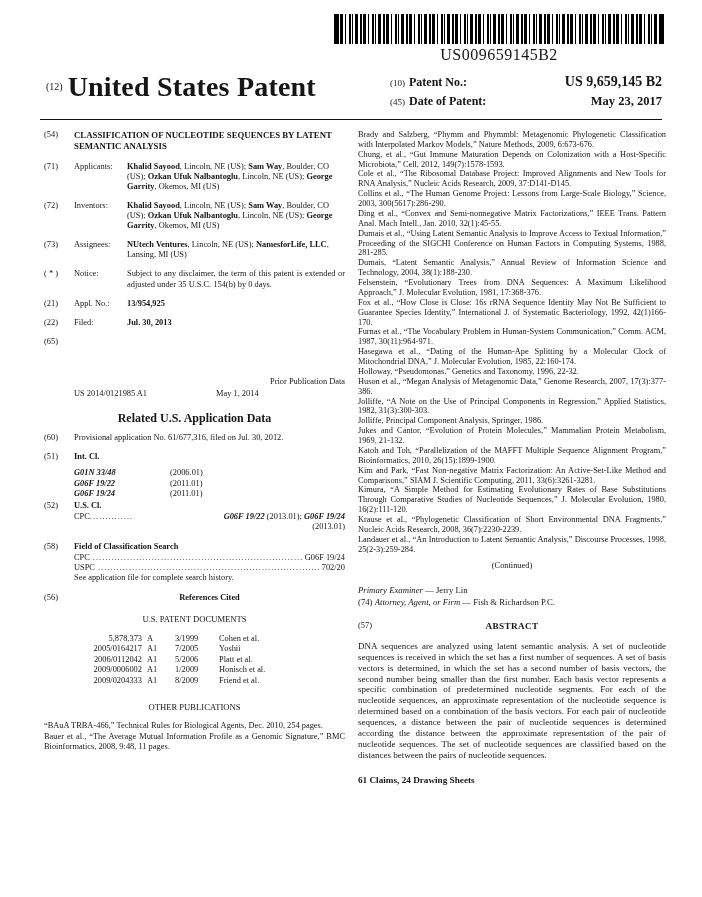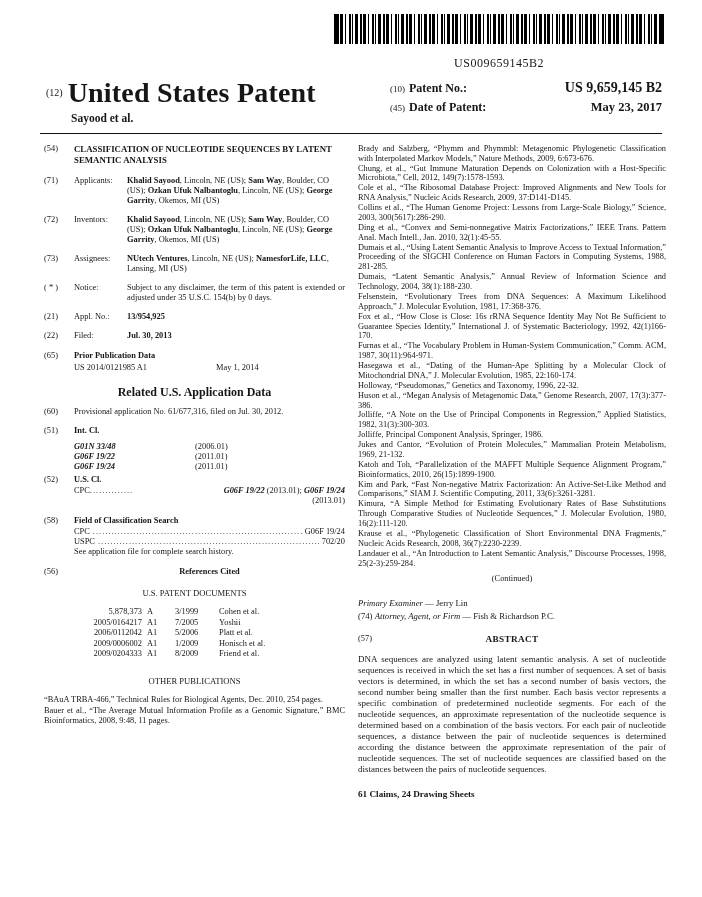--- a/index.html
+++ b/index.html
@@ -14,21 +14,21 @@
   
   .barcode-wrap{width:330px;margin:14px 38px 0 auto;text-align:center;}
   .barcode{
     height:30px;
     background:repeating-linear-gradient(90deg,
       #000 0 2px,#fff 2px 3px,#000 3px 6px,#fff 6px 8px,
       #000 8px 9px,#fff 9px 12px,#000 12px 14px,#fff 14px 15px,
       #000 15px 16px,#fff 16px 18px,#000 18px 21px,#fff 21px 23px);
     border-left:3px solid #000;border-right:3px solid #000;
   }
-  .barcode-text{font-size:12px;margin-top:12px;letter-spacing:.5px;text-align:center;}
+  .barcode-text{font-size:16px;margin-top:1px;letter-spacing:.5px;text-align:center;}
 
   
   .header{display:flex;padding:6px 40px 0 46px;align-items:flex-start;}
   .header-left{flex:1;}
   .kind-line{display:flex;align-items:center;}
   .kind-num{font-size:10px;margin-right:5px;}
   .patent-title{font-size:28px;font-weight:700;letter-spacing:.2px;}
   .inventor-line{font-size:11.5px;font-weight:700;margin:2px 0 0 25px;}
   .header-right{width:272px;margin-top:4px;}
   .hr-row{display:flex;align-items:baseline;margin-bottom:3px;}
@@ -51,21 +51,21 @@
   .title-54{font-weight:700;font-size:8.8px;line-height:1.3;}
 
   .center-head{text-align:center;font-weight:700;margin:12px 0 8px 0;font-size:12px;}
   .center-caps{text-align:center;margin:11px 0 9px 0;font-size:8.6px;font-family:Liberation Serif, serif;}
 
   .pubdata{display:flex;margin:1px 0 0 30px;}
   .pubdata .pno{width:120px;}
   .pubdata .pdate{margin-left:22px;}
 
   .intcl-entry{display:flex;margin-left:30px;}
-  .icode{width:121px;font-weight:700;font-style:italic;}
+  .icode{width:96px;font-weight:700;font-style:italic;}
 
   .cpcline{display:flex;margin-left:30px;}
   .dots{width:44px;overflow:hidden;white-space:nowrap;flex:none;}
   .dots::after{content:"..............................";letter-spacing:1px;}
   .leader{flex:1;overflow:hidden;white-space:nowrap;margin:0 3px;}
   .leader::after{content:"........................................................................................................";letter-spacing:1px;}
   .cpcval{flex:1;text-align:right;}
   .rightline{text-align:right;margin-left:30px;}
 
   .ustable{margin:8px 0 0 14px;}
@@ -95,21 +95,20 @@
     <div class="barcode"></div>
     <div class="barcode-text">US009659145B2</div>
   </div>
 
   <div class="header">
     <div class="header-left">
       <div class="kind-line">
         <span class="kind-num">(12)</span>
         <span class="patent-title">United States Patent</span>
       </div>
-      <div class="inventor-line">Sayood et al.</div>
     </div>
     <div class="header-right">
       <div class="hr-row">
         <span class="h-num">(10)</span>
         <span class="h-label">Patent No.:</span>
         <span class="h-value">US 9,659,145 B2</span>
       </div>
       <div class="hr-row">
         <span class="h-num">(45)</span>
         <span class="h-label">Date of Patent:</span>
@@ -160,21 +159,21 @@
       </div>
 
       <div class="sec">
         <span class="num">(22)</span>
         <span class="lab">Filed:</span>
         <span class="val noj b">Jul. 30, 2013</span>
       </div>
 
       <div class="sec" style="margin-bottom:2px;">
         <span class="num">(65)</span>
-        <span class="val noj" style="text-align:left;font-weight:700;">Prior Publication Data</span>
+        <span class="val noj" style="text-align:right;font-weight:400;margin-top:40px;">Prior Publication Data</span>
       </div>
       <div class="pubdata" style="margin-bottom:10px;">
         <span class="pno">US 2014/0121985 A1</span>
         <span class="pdate">May 1, 2014</span>
       </div>
 
       <div class="center-head">Related U.S. Application Data</div>
 
       <div class="sec">
         <span class="num">(60)</span>

